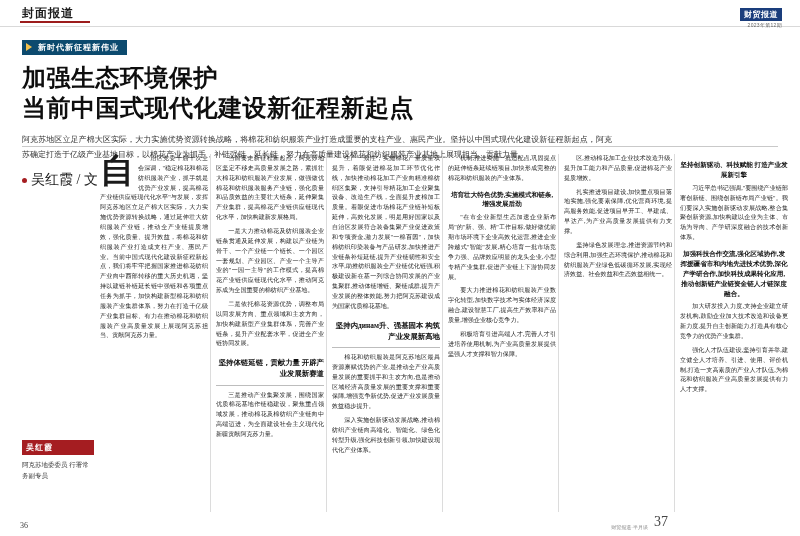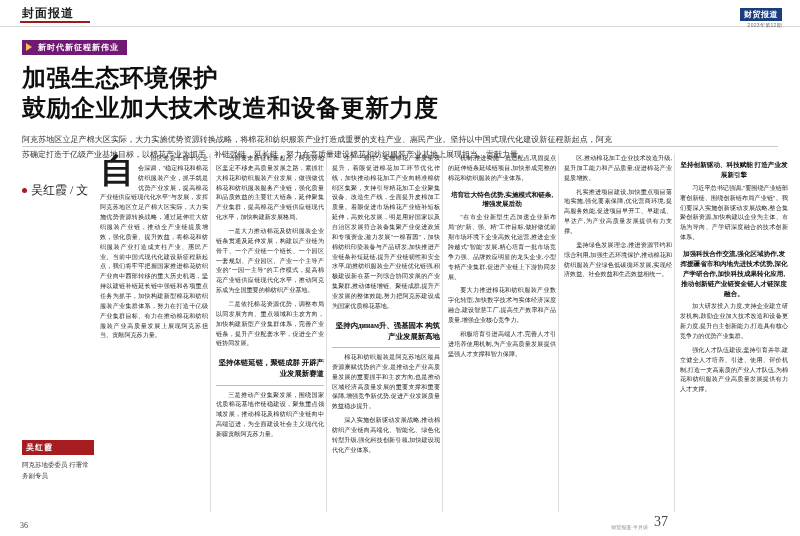--- a/index.html
+++ b/index.html
@@ -38,42 +38,42 @@
   }
   .masthead .mh2{
     display:block;font-size:5px;color:#666;margin-top:1px;letter-spacing:.3px;
   }
   
   .title-block{
     position:absolute;left:22px;top:36px;width:600px;
   }
   .kicker{
     display:inline-block;
-    background:#701a75;color:#fff;font-size:8px;font-weight:bold;
+    background:#0c4a6e;color:#fff;font-size:8px;font-weight:bold;
     padding:2px 8px 2px 16px;letter-spacing:1px;
     position:relative;
     font-family:"Liberation Serif", serif;
   }
   .kicker:before{
     content:"";position:absolute;left:4px;top:3px;
     width:0;height:0;border-left:6px solid #f2c14e;border-top:4px solid transparent;border-bottom:4px solid transparent;
   }
   .main-title{
     margin-top:8px;
     font-family:"Liberation Serif", serif;
     font-size:24px;line-height:1.25;font-weight:bold;color:#0e0e0e;
     letter-spacing:.5px;
   }
   .deck{
     margin-top:10px;width:590px;
     font-size:8px;line-height:1.85;color:#333;text-align:justify;
     font-family:"Liberation Serif", serif;
   }
   .byline{
-    margin-top:19px;font-size:12px;color:#222;
+    margin-top:8px;font-size:14px;color:#222;
     font-family:"Liberation Serif", serif;
   }
   .byline .dot{
     display:inline-block;width:5px;height:5px;border-radius:50%;
     background:#a51d21;margin-right:4px;vertical-align:middle;
   }
   .rule{
     position:absolute;left:22px;top:146px;width:756px;height:1px;background:#c9c9c9;
   }
   
@@ -152,21 +152,21 @@
     <div class="masthead">
       <span class="mh1">财贸报道</span>
       <span class="mh2">2023年第12期</span>
     </div>
   </div>
 
   <div class="title-block">
     <div class="kicker">新时代新征程新伟业</div>
     <div class="main-title">
       <div>加强生态环境保护</div>
-      <div>鼓励企业加大技术改造和设备更新力度</div>
+      <div>当前中国式现代化建设新征程新起点</div>
     </div>
     <div class="deck">阿克苏地区立足产棉大区实际，大力实施优势资源转换战略，将棉花和纺织服装产业打造成重要的支柱产业、惠民产业。坚持以中国式现代化建设新征程新起点，阿克苏确定打造于亿级产业基地目标，以棉花产业为抓手，补链强链、延长链，努力在高质量建设棉花和纺织服装产业基地上展现担当、贡献力量。</div>
     <div class="byline">
       <span class="dot"></span><span>吴红霞</span>&nbsp;/&nbsp;<span>文</span>
     </div>
   </div>
 
   <div class="rule"></div>
 
   <div class="author-box">
@@ -184,21 +184,21 @@
 
     <div class="col c1">
       <span class="dropcap">自</span>
       <p>治区党委十届十次全会深调，"稳定棉花和棉花纺织服装产业，抓手就是优势产业发展，提高棉花产业链供应链现代化水平"与发展，发挥阿克苏地区立足产棉大区实际，大力实施优势资源转换战略，通过延伸壮大纺织服装产业链，推动全产业链提质增效，强化质量、提升效益，将棉花和纺织服装产业打造成支柱产业、惠民产业。当前中国式现代化建设新征程新起点，我们将牢牢把握国家推进棉花纺织产业向中西部转移的重大历史机遇，坚持以建链补链延长链中强链和各项重点任务为抓手，加快构建新型棉花和纺织服装产业集群体系，努力在打造千亿级产业集群目标、有力在推动棉花和纺织服装产业高质量发展上展现阿克苏担当、贡献阿克苏力量。</p>
     </div>
 
     <div class="col c2">
       <p>当前要走新征程新起点，阿克苏地区坚定不移走高质量发展之路，紧抓壮大棉花和纺织服装产业发展，做强做优棉花和纺织服装服务产业链，强化质量和品质效益的主要壮大链条，延伸聚集产业集群，提高棉花产业链供应链现代化水平，加快构建新发展格局。</p>
       <p>一是大力推动棉花及纺织服装企业链条贯通及延伸发展，构建以产业链为骨干、一个产业链一个链长、一个园区一套规划、产业园区、产业一个主导产业的"一园一主导"的工作模式，提高棉花产业链供应链现代化水平，推动阿克苏成为全国重要的棉纺织产业基地。</p>
       <p>二是依托棉花资源优势，调整布局以同发展方向、重点领域和主攻方向，加快构建新型产业集群体系，完善产业链条，提升产业配套水平，促进全产业链协同发展。</p>
-      <div class="sub-head">坚持体链延链，聚链成群  开辟产业发展新赛道</div>
+      <div class="sub-head">坚持体链延链，贡献力量  开辟产业发展新赛道</div>
       <div class="sub-head-line"></div>
       <p>三是推动产业集聚发展，围绕国家优质棉花基地作链稳建设，聚焦重点领域发展，推动棉花及棉纺织产业链向中高端迈进，为全面建设社会主义现代化新疆贡献阿克苏力量。</p>
     </div>
 
     <div class="col c3">
       <p>生产一致性，实施棉花产量质量双提升，着眼促进棉花加工环节优化作线，加快推动棉花加工产业向精准棉纺织区集聚，支持引导精花加工企业聚集设备、改造生产线，全面提升皮棉加工质量。着眼促进市场棉花产业链补短板延伸，高效化发展，明是用好国家以及自治区发展符合装备集聚产业促进政策和专项资金,激力发展"一棉百因"，加快棉纺织印染装备与产品研发,加快推进产业链条补短延链,提升产业链韧性和安全水平,助推纺织服装全产业链优化链强,积极建设新在基一列综合协同发展的产业集聚群,推动体链增链、聚链成群,提升产业发展的整体效能,努力把阿克苏建设成为国家优质棉花基地。</p>
       <div class="sub-head">坚持内динам升、强基固本  构筑产业发展新高地</div>
       <div class="sub-head-line"></div>
       <p>棉花和纺织服装是阿克苏地区最具资源禀赋优势的产业,是推动全产业高质量发展的重要抓手和主攻方向,也是推动区域经济高质量发展的重要支撑和重要保障,增强竞争新优势,促进产业发展质量效益稳步提升。</p>
       <p>深入实施创新驱动发展战略,推动棉纺织产业链向高端化、智能化、绿色化转型升级,强化科技创新引领,加快建设现代化产业体系。</p>

